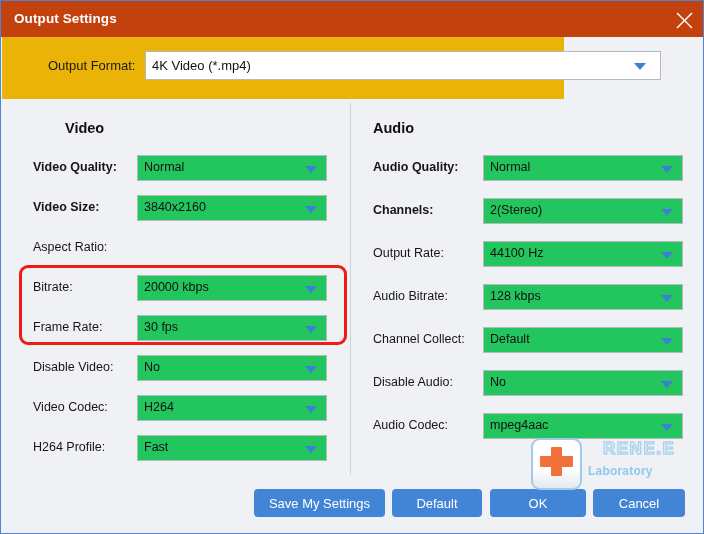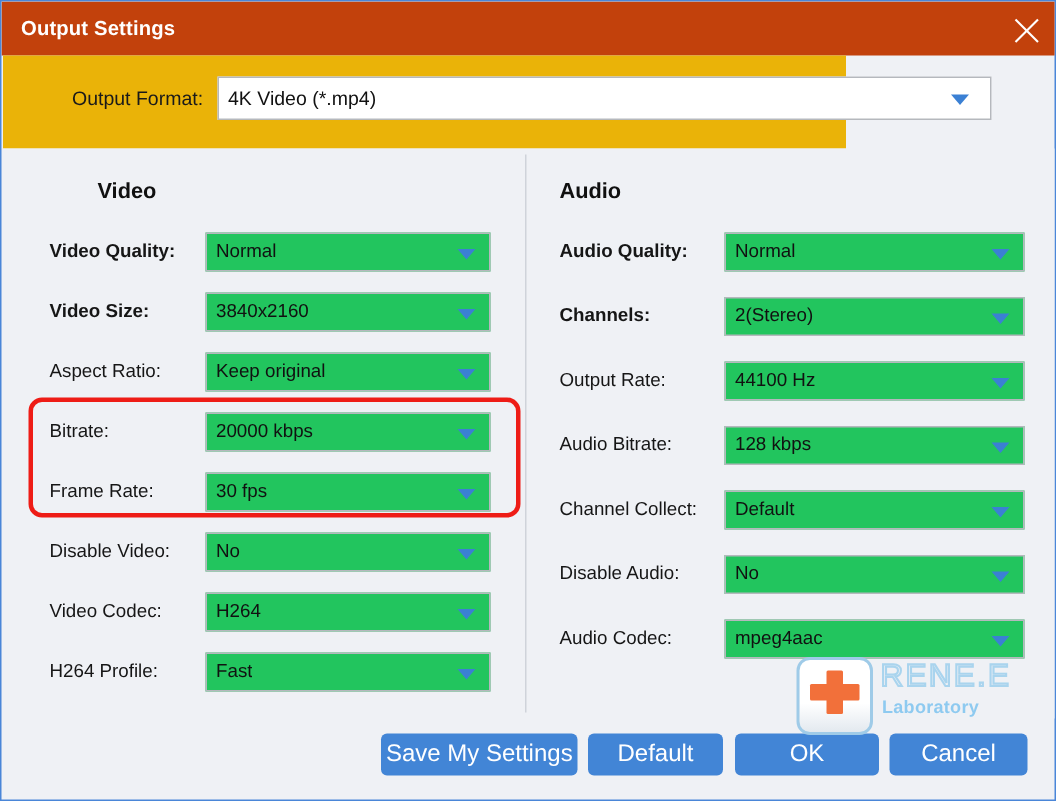--- a/index.html
+++ b/index.html
@@ -194,21 +194,21 @@
     color: #121212;
   }
 
   .btn {
     position: absolute;
     top: 488px;
     height: 28px;
     background: #4285d6;
     border-radius: 4px;
     color: #ffffff;
-    font-size: 16px;
+    font-size: 13px;
     display: flex;
     align-items: center;
     justify-content: center;
     cursor: pointer;
     user-select: none;
     text-align: center;
   }
   #btn-save   { left: 253px; width: 131px; }
   #btn-default{ left: 391px; width: 90px;  }
   #btn-ok     { left: 489px; width: 96px;  }
@@ -241,23 +241,23 @@
   }
   #wm-cross-h {
     position: absolute;
     left: 7px; top: 16px;
     width: 33px; height: 11px;
     background: #f2703a;
     border-radius: 1px;
   }
   #wm-rene {
     position: absolute;
-    left: 56px; top: 1px;
-    font-size: 21px;
-    font-weight: normal;
+    left: 72px; top: 1px;
+    font-size: 17px;
+    font-weight: bold;
     letter-spacing: 1.5px;
     color: transparent;
     -webkit-text-stroke: 1.4px #a9d4ee;
   }
   #wm-lab {
     position: absolute;
     left: 57px; top: 26px;
     font-size: 12px;
     font-weight: bold;
     color: #8ecaf0;
@@ -303,24 +303,20 @@
         </div>
         <div class="row" style="left: 31px; top: 96px; width: 294px;">
           <div class="row-label bold">Video Size:</div>
           <div class="combo" style="left: 104px; top: 0px; width: 190px;">
             <span class="val">3840x2160</span>
             <span class="arrow"></span>
           </div>
         </div>
         <div class="row" style="left: 31px; top: 136px; width: 294px;">
           <div class="row-label">Aspect Ratio:</div>
-          <div class="combo" style="left: 104px; top: 0px; width: 190px;">
-            <span class="val">Keep original</span>
-            <span class="arrow"></span>
-          </div>
         </div>
         <div class="row" style="left: 31px; top: 176px; width: 294px;">
           <div class="row-label">Bitrate:</div>
           <div class="combo" style="left: 104px; top: 0px; width: 190px;">
             <span class="val">20000 kbps</span>
             <span class="arrow"></span>
           </div>
         </div>
         <div class="row" style="left: 31px; top: 216px; width: 294px;">
           <div class="row-label">Frame Rate:</div>

